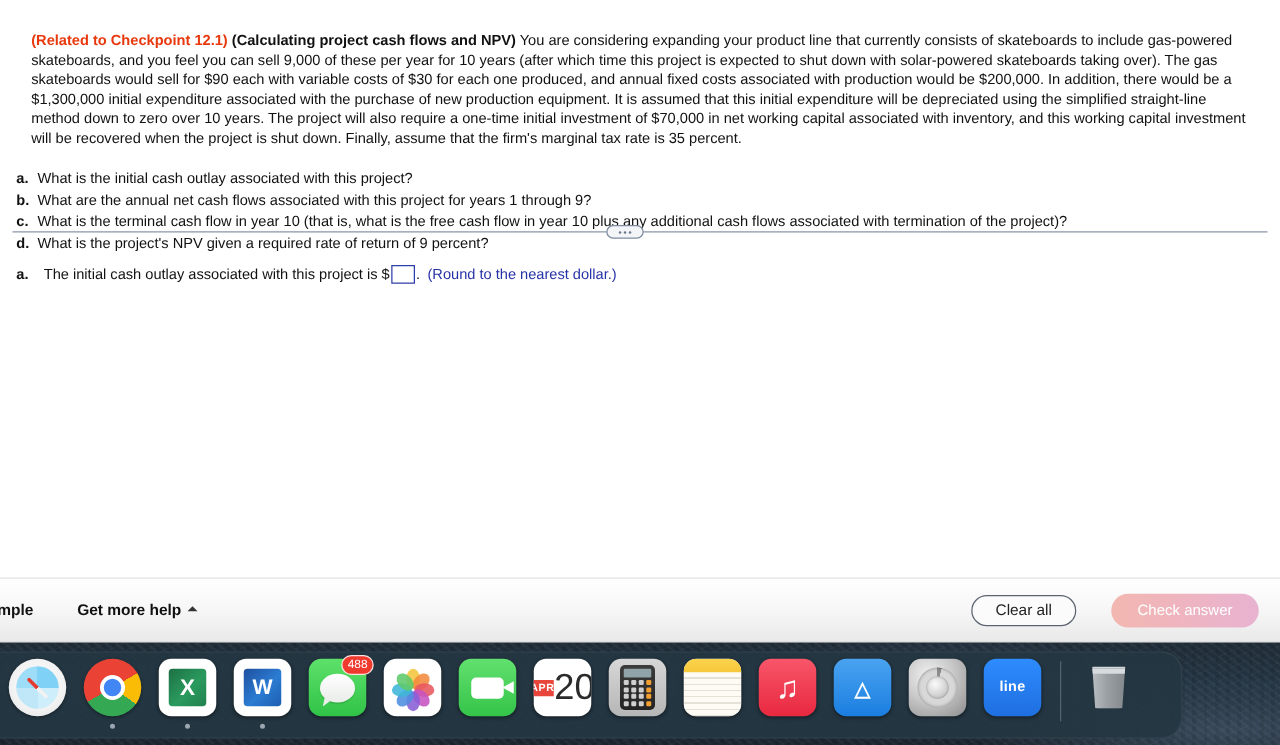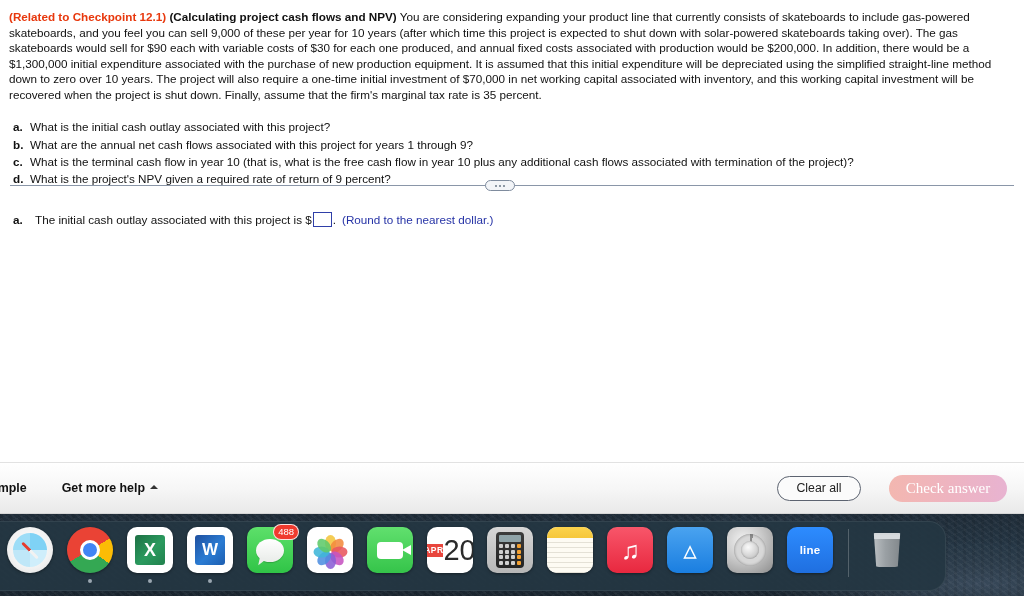--- a/index.html
+++ b/index.html
@@ -20,21 +20,21 @@
     overflow: hidden;
   }
 
   .problem-body {
     padding: 9px 9px 0 9px;
     font-size: 11.7px;
     line-height: 1.33;
     color: #111111;
     text-align: left;
   }
-  .problem-body p { margin: 0; }
+  .problem-body p { margin: 16px; }
 
   .tag-red { color: #e8380d; font-weight: bold; }
   .tag-bold { font-weight: bold; color: #111; }
 
   .qlist {
     margin-top: 16px;
     font-size: 11.7px;
     line-height: 1.47;
     color: #111111;
     padding-left: 13px;
@@ -121,21 +121,21 @@
     border: 1px solid #5c6370; border-radius: 13px;
     background: #fbfbfb; color: #222;
     font-size: 12.3px; font-family: "Liberation Sans", sans-serif;
     cursor: pointer;
   }
   .btn-check {
     min-width: 118px; height: 27px; padding: 0 16px;
     border: none; border-radius: 14px;
     background: linear-gradient(to right, #f3b7b0 0%, #eeb4c0 50%, #e8b3d1 100%);
     color: #ffffff;
-    font-size: 15px; font-family: Liberation Serif, serif;
+    font-size: 12px; font-family: Liberation Sans, sans-serif;
     cursor: default;
   }
 
   
   .desktop {
     position: absolute; left: 0; top: 514px;
     width: 1024px; height: 82px;
     background:
       radial-gradient(ellipse 220px 50px at 760px 30px, #2f4050 0%, rgba(47,64,80,0) 70%),
       radial-gradient(ellipse 300px 60px at 980px 70px, #38495a 0%, rgba(56,73,90,0) 70%),

